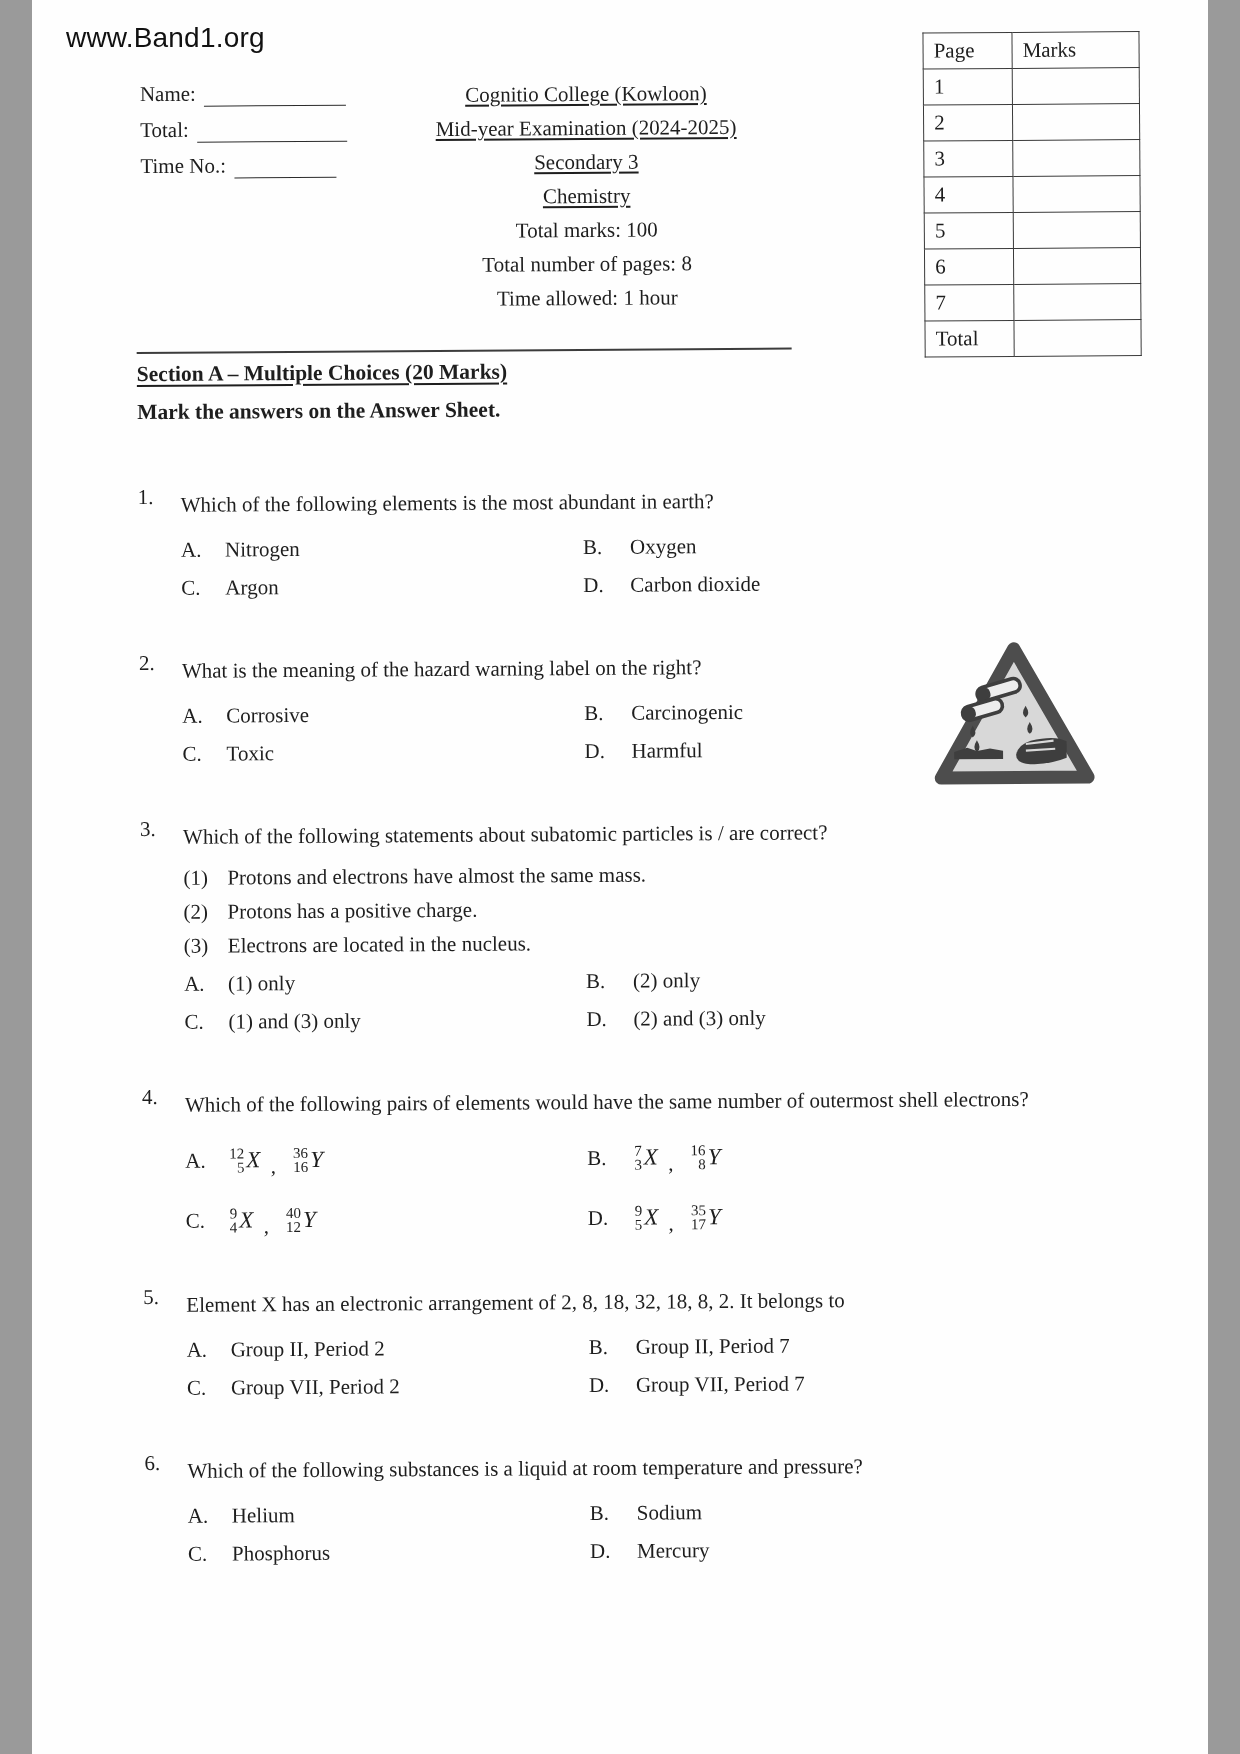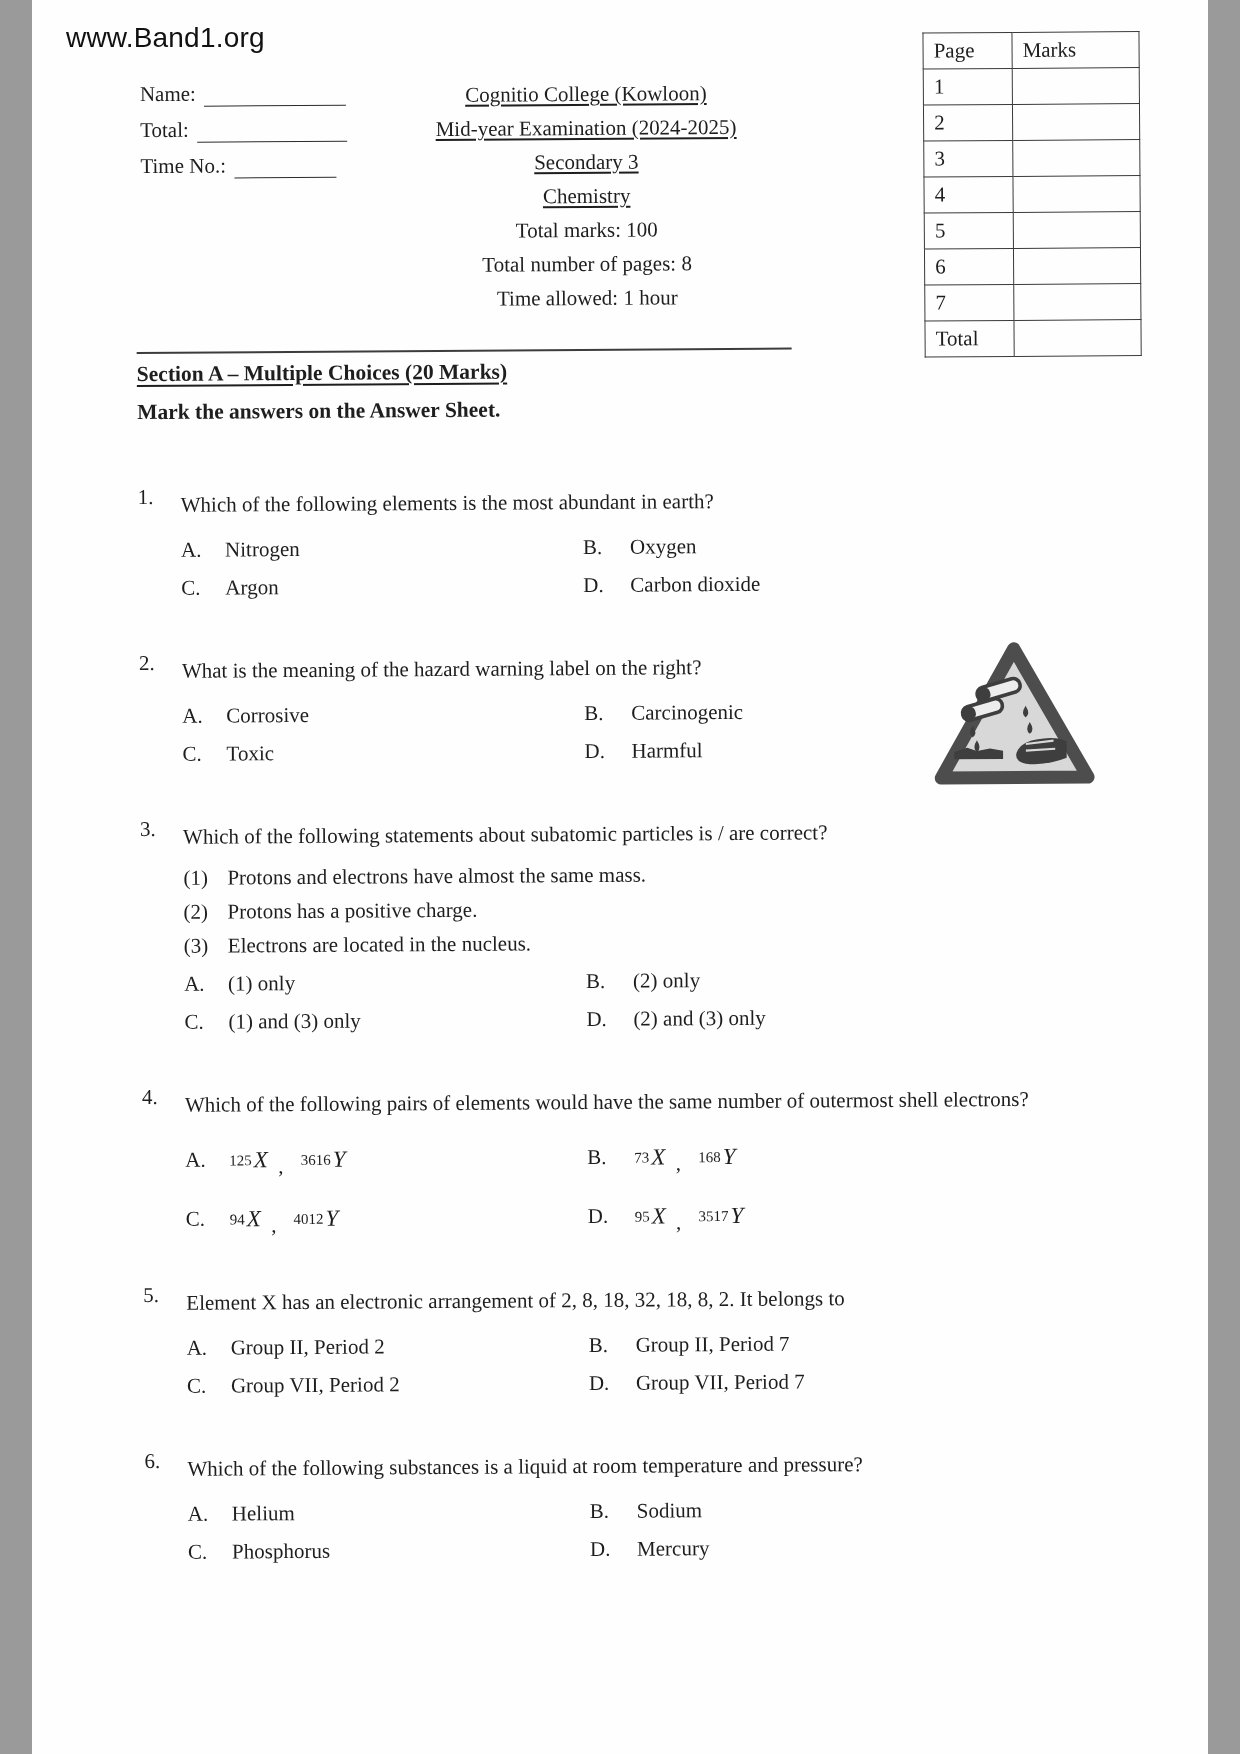--- a/index.html
+++ b/index.html
@@ -77,21 +77,21 @@
   .stmt .snum{width:44px;flex:0 0 44px;}
   .opts{
     display:grid;
     grid-template-columns:44px 358px 47px auto;
     row-gap:13px;margin-top:13px;align-items:baseline;
   }
   .opts-iso{row-gap:32px;margin-top:22px;align-items:center;}
   
   .nuclide{display:inline-flex;align-items:center;vertical-align:middle;}
   .nums{
-    display:inline-flex;flex-direction:row;align-items:flex-end;
+    display:inline-flex;flex-direction:column;align-items:flex-end;
     font-size:15px;line-height:14px;margin-right:2px;
   }
   .sym{font-style:italic;font-size:23px;}
   .iso-comma{position:relative;top:8px;margin:0 12px 0 5px;}
   
   .hazard{
     position:absolute;top:645px;left:898px;width:164px;height:150px;
   }
 </style>
 </head>

